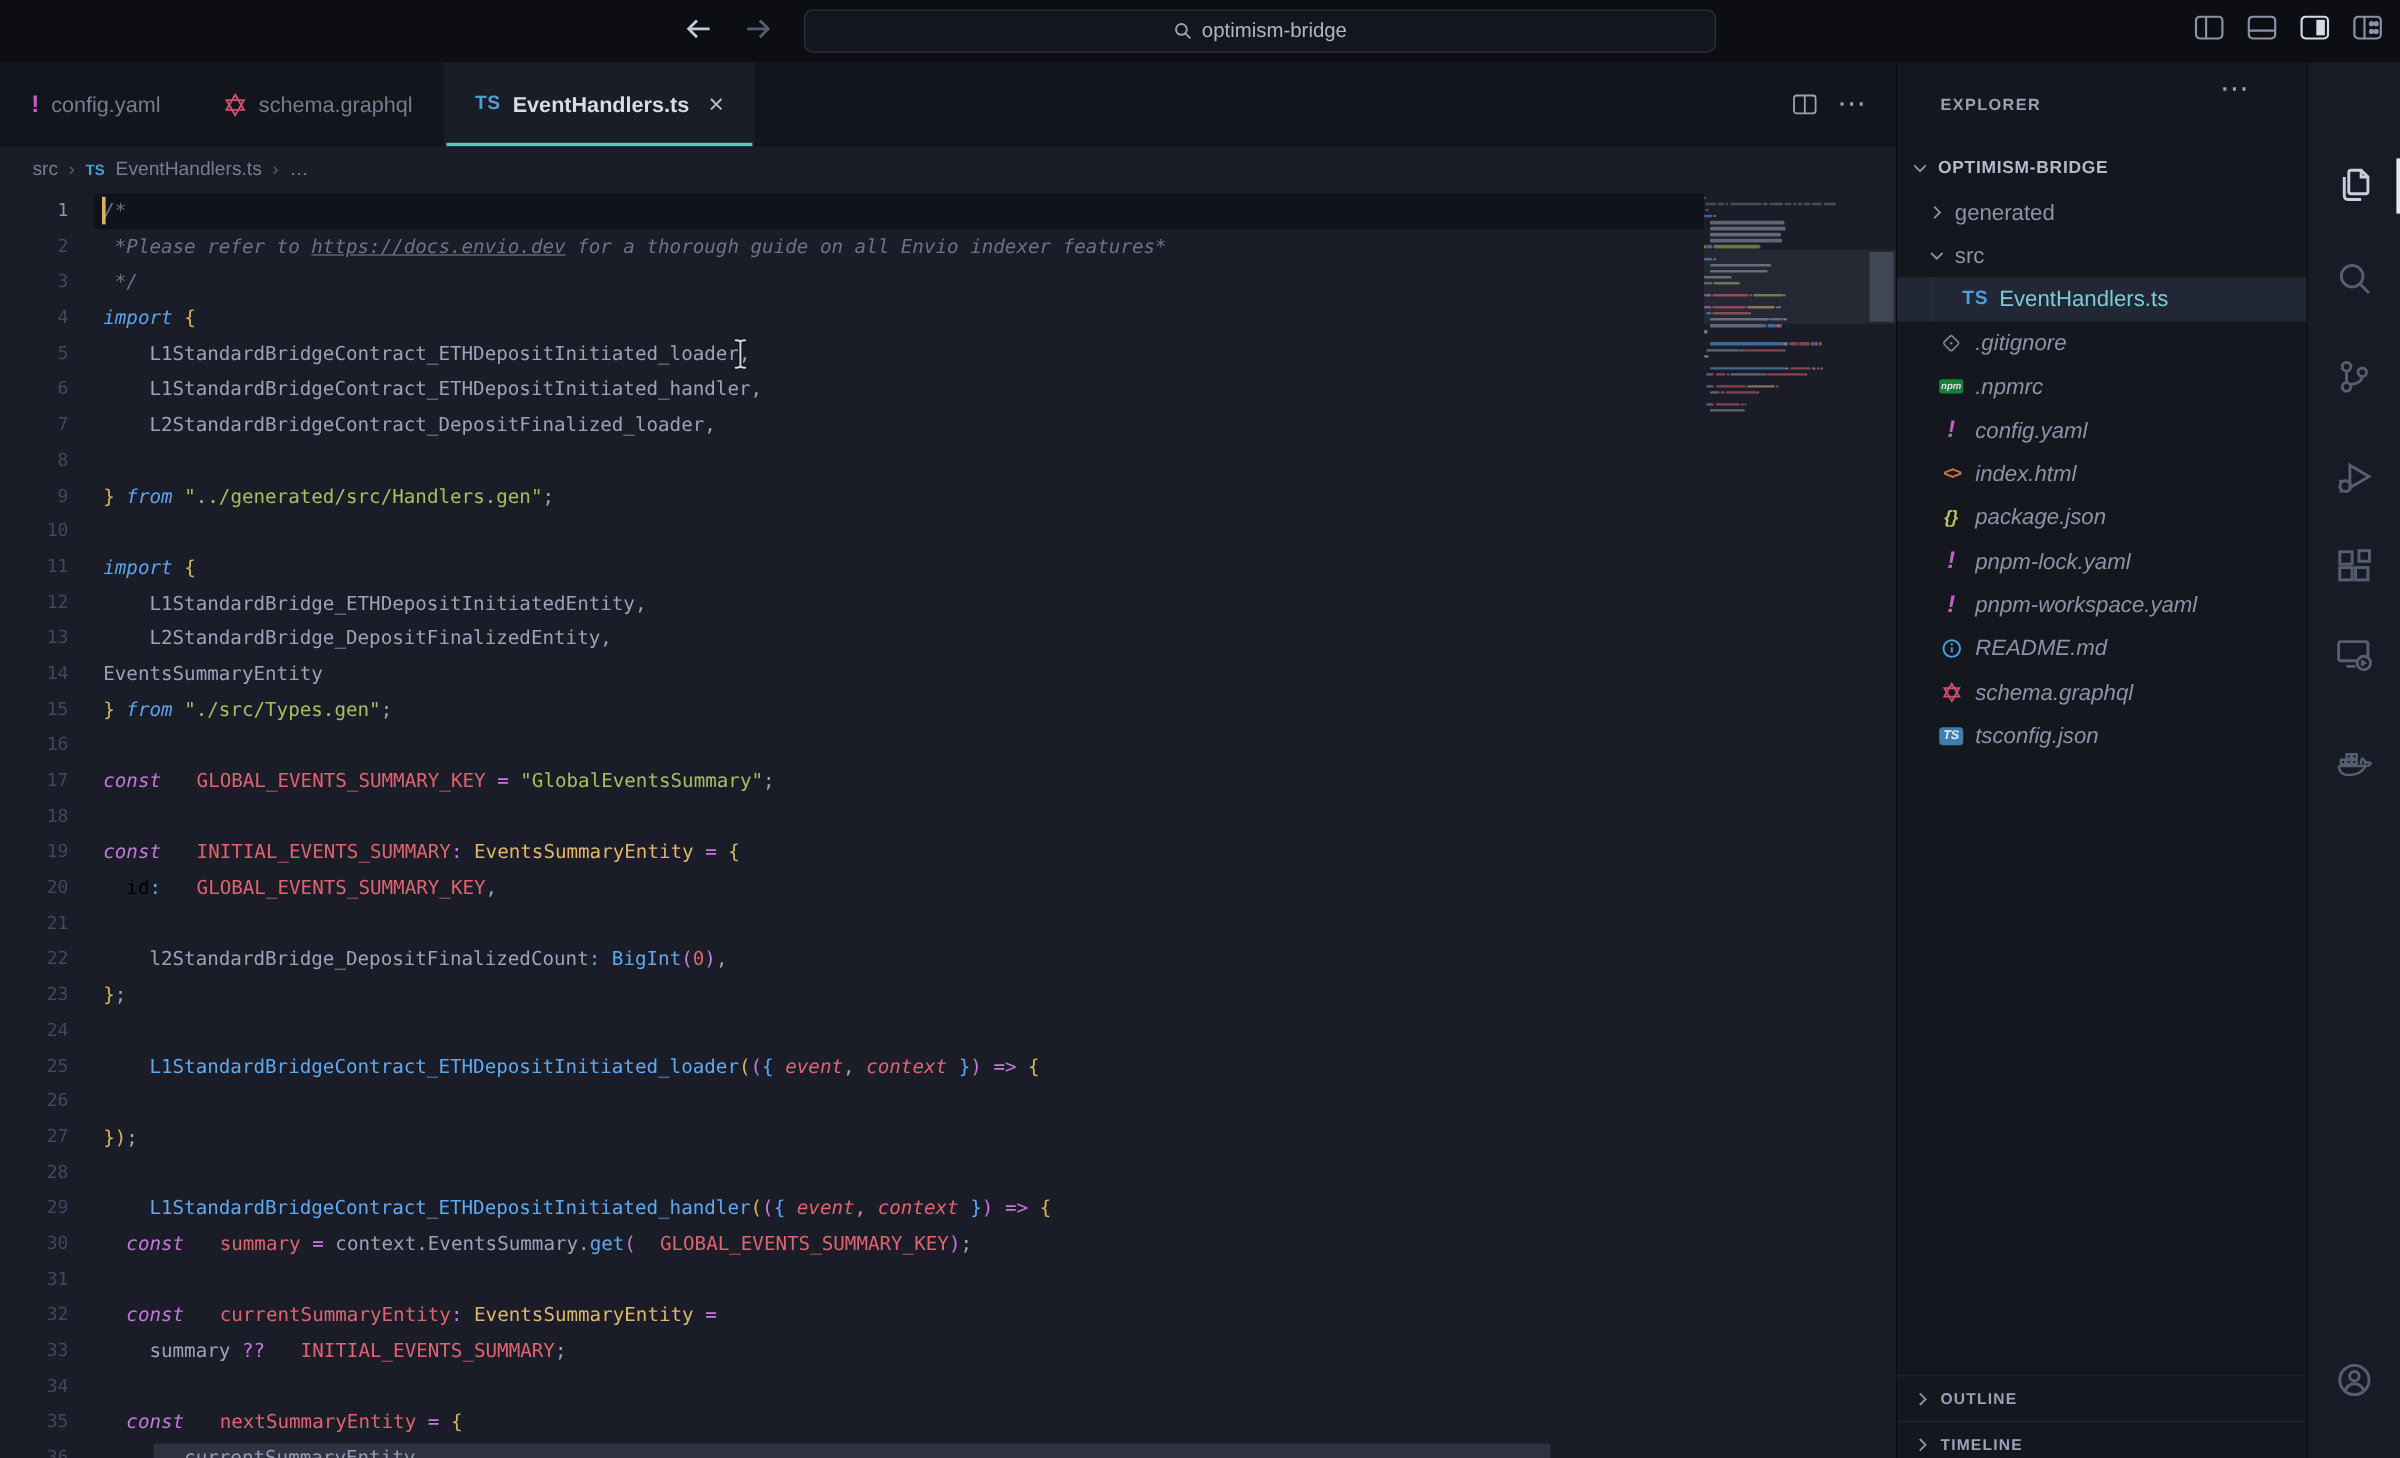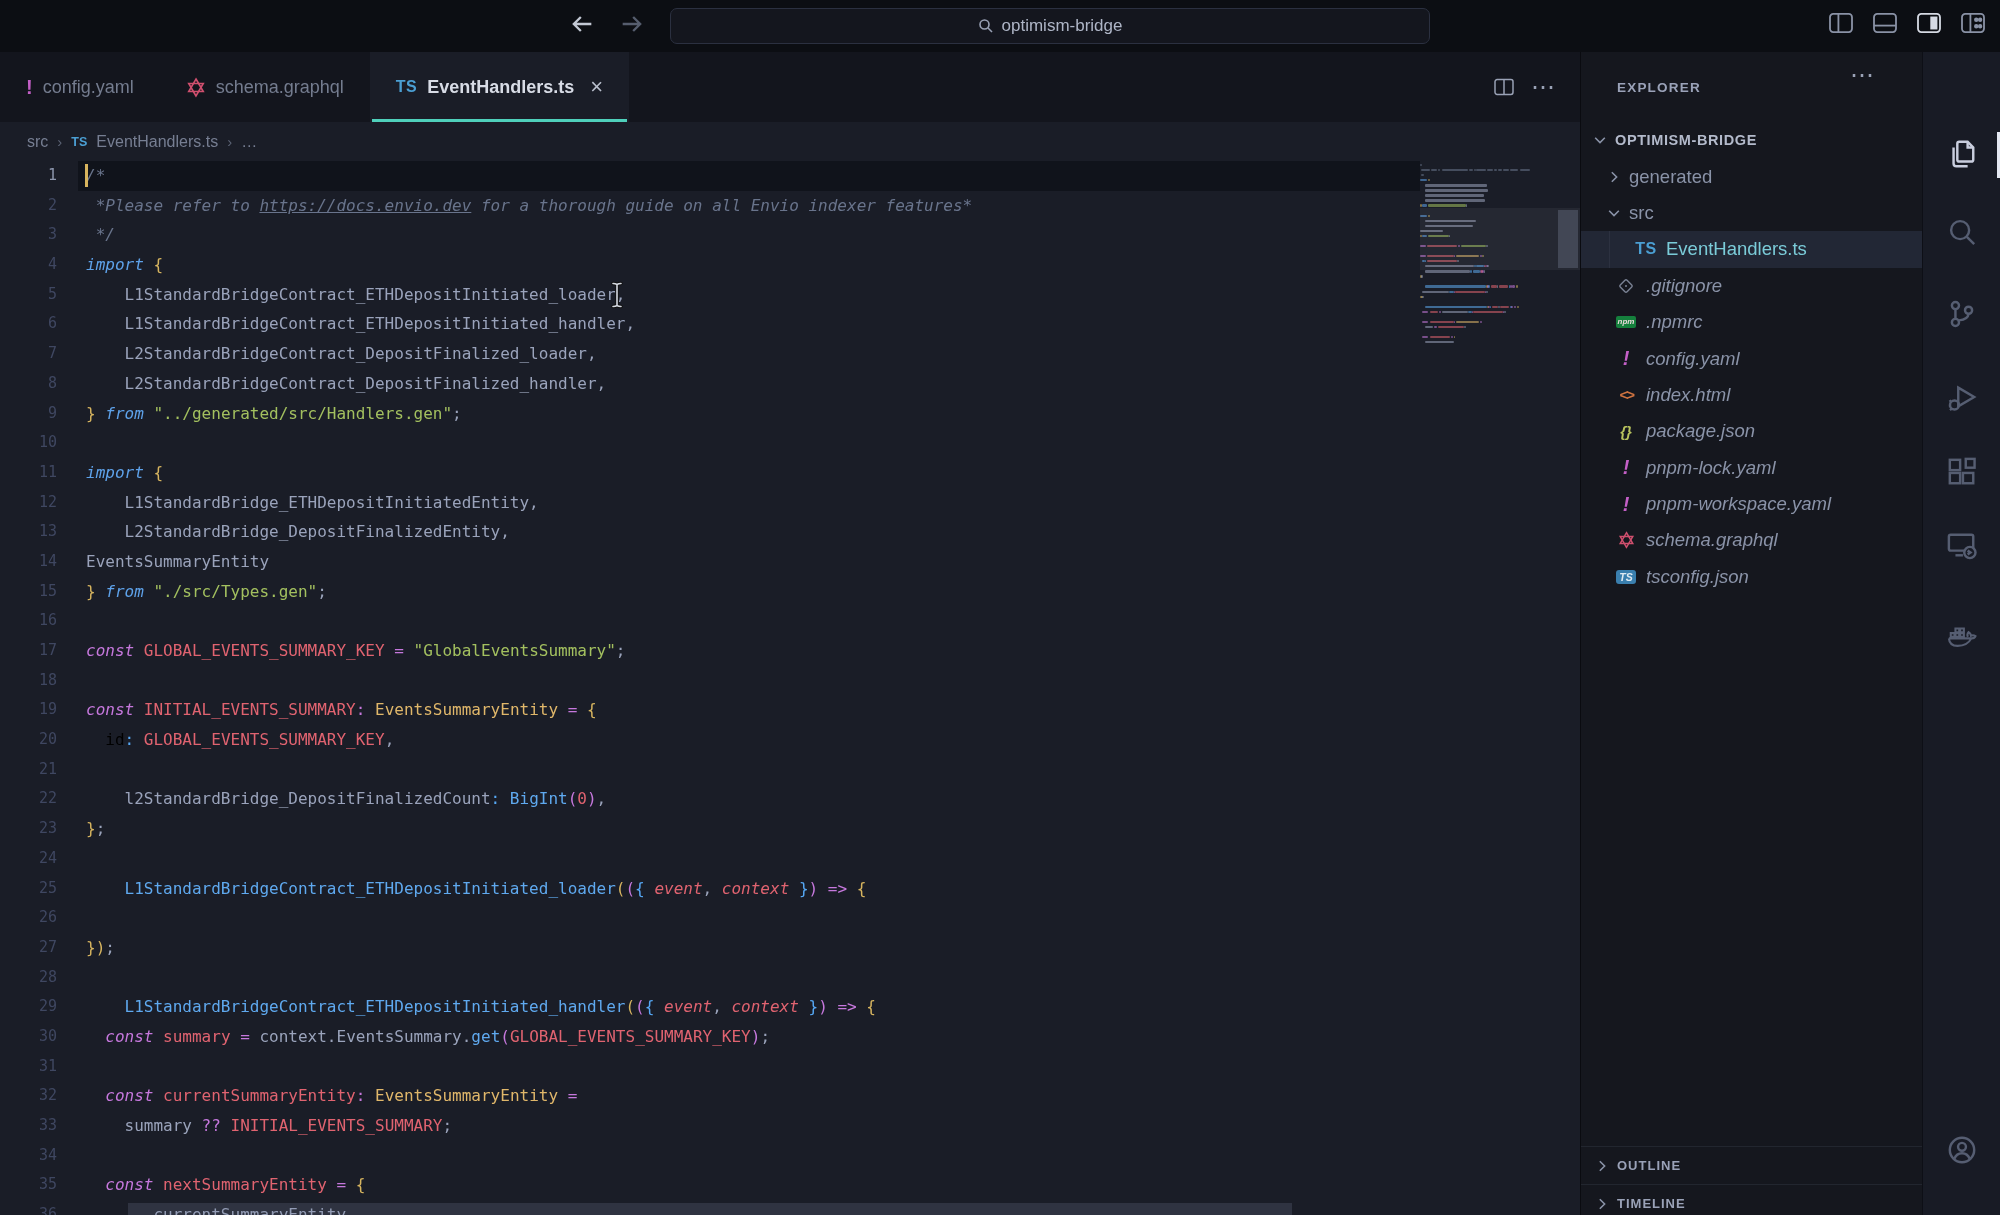--- a/index.html
+++ b/index.html
@@ -44,21 +44,21 @@
   .cline.cur { background:linear-gradient(90deg, rgba(0,0,0,0) 0px, rgba(0,0,0,0) 78px, #10131b 78px, #10131b 1420px, rgba(0,0,0,0) 1420px); }
   .gut { position:absolute; left:0; top:0; width:57px; text-align:right; color:#3f4761; font-size:15px; }
   .cur .gut { color:#8d96ad; }
   .ctext { position:absolute; left:86px; top:0; }
   .tok-d  { color:#9aa3bb; }
   .tok-c  { color:#69748c; font-style:italic; }
   .tok-lk { color:#69748c; font-style:italic; text-decoration:underline; }
   .tok-kb { color:#5ea2ea; font-style:italic; }
   .tok-kp { color:#c678dd; font-style:italic; }
   .tok-s  { color:#a3c05f; }
-  .tok-cn { color:#e06370; }
+  .tok-cn { color:#e06370;margin-left:20px; }
   .tok-ty { color:#e0b76a; }
   .tok-fn { color:#5fa9ef; }
   .tok-pr { color:#e06370; font-style:italic; }
   .tok-p1 { color:#d6b45f; }
   .tok-p2 { color:#c678dd; }
   .tok-p3 { color:#56a8f5; }
   .tok-op { color:#c678dd; }
   .tok-pc { color:#56a8f5; }
   .tok-num{ color:#e06370; }
   #cursor { position:absolute; left:85px; top:3px; width:2.5px; height:23px; background:#d8b45e; }
@@ -213,21 +213,21 @@
     </div>
 
     <div id="code-area">
         <div class="cline cur"><span class="gut">1</span><span class="ctext"><span class="tok-c">/*</span></span><div id="cursor"></div></div>
         <div class="cline"><span class="gut">2</span><span class="ctext"><span class="tok-c"> *Please refer to </span><span class="tok-lk">https://docs.envio.dev</span><span class="tok-c"> for a thorough guide on all Envio indexer features*</span></span></div>
         <div class="cline"><span class="gut">3</span><span class="ctext"><span class="tok-c"> */</span></span></div>
         <div class="cline"><span class="gut">4</span><span class="ctext"><span class="tok-kb">import</span><span class="tok-d"> </span><span class="tok-p1">{</span></span></div>
         <div class="cline"><span class="gut">5</span><span class="ctext"><span class="tok-d">    L1StandardBridgeContract_ETHDepositInitiated_loader,</span></span></div>
         <div class="cline"><span class="gut">6</span><span class="ctext"><span class="tok-d">    L1StandardBridgeContract_ETHDepositInitiated_handler,</span></span></div>
         <div class="cline"><span class="gut">7</span><span class="ctext"><span class="tok-d">    L2StandardBridgeContract_DepositFinalized_loader,</span></span></div>
-        <div class="cline"><span class="gut">8</span><span class="ctext"><span class="tok-d">    L2StandardBridgeContract_DepositFinalized_handler,</span></span></div>
+        <div class="cline"><span class="gut">8</span></div>
         <div class="cline"><span class="gut">9</span><span class="ctext"><span class="tok-p1">}</span><span class="tok-d"> </span><span class="tok-kb">from</span><span class="tok-d"> </span><span class="tok-s">"../generated/src/Handlers.gen"</span><span class="tok-d">;</span></span></div>
         <div class="cline"><span class="gut">10</span><span class="ctext"></span></div>
         <div class="cline"><span class="gut">11</span><span class="ctext"><span class="tok-kb">import</span><span class="tok-d"> </span><span class="tok-p1">{</span></span></div>
         <div class="cline"><span class="gut">12</span><span class="ctext"><span class="tok-d">    L1StandardBridge_ETHDepositInitiatedEntity,</span></span></div>
         <div class="cline"><span class="gut">13</span><span class="ctext"><span class="tok-d">    L2StandardBridge_DepositFinalizedEntity,</span></span></div>
         <div class="cline"><span class="gut">14</span><span class="ctext"><span class="tok-d">EventsSummaryEntity</span></span></div>
         <div class="cline"><span class="gut">15</span><span class="ctext"><span class="tok-p1">}</span><span class="tok-d"> </span><span class="tok-kb">from</span><span class="tok-d"> </span><span class="tok-s">"./src/Types.gen"</span><span class="tok-d">;</span></span></div>
         <div class="cline"><span class="gut">16</span><span class="ctext"></span></div>
         <div class="cline"><span class="gut">17</span><span class="ctext"><span class="tok-kp">const</span><span class="tok-d"> </span><span class="tok-cn">GLOBAL_EVENTS_SUMMARY_KEY</span><span class="tok-d"> </span><span class="tok-op">=</span><span class="tok-d"> </span><span class="tok-s">"GlobalEventsSummary"</span><span class="tok-d">;</span></span></div>
         <div class="cline"><span class="gut">18</span><span class="ctext"></span></div>
@@ -533,20 +533,32 @@
         </div>
         <div class="trow file1">
           <span style="display:inline-flex">
             <span class="ficon i-excl">!</span>
           </span>
           <span>pnpm-workspace.yaml</span>
         </div>
         <div class="trow file1">
           <span style="display:inline-flex">
             <span class="ficon">
+              <svg width="17" height="17" viewBox="0 0 16 16" fill="none" stroke="#4a9ede" stroke-width="1.5">
+                <circle cx="8" cy="8" r="6.5"></circle>
+                <path d="M8 7v4"></path>
+                <circle cx="8" cy="4.6" r="0.9" fill="#4a9ede" stroke="none"></circle>
+              </svg>
+            </span>
+          </span>
+          <span>README.md</span>
+        </div>
+        <div class="trow file1">
+          <span style="display:inline-flex">
+            <span class="ficon">
               <svg width="17" height="18" viewBox="0 0 24 26" fill="none" stroke="#cf4f6e" stroke-width="2.2">
                 <path d="M12 2.5l9 15.5H3z"></path>
                 <path d="M12 23.5L3 8h18z"></path>
               </svg>
             </span>
           </span>
           <span>schema.graphql</span>
         </div>
         <div class="trow file1">
           <span style="display:inline-flex">

